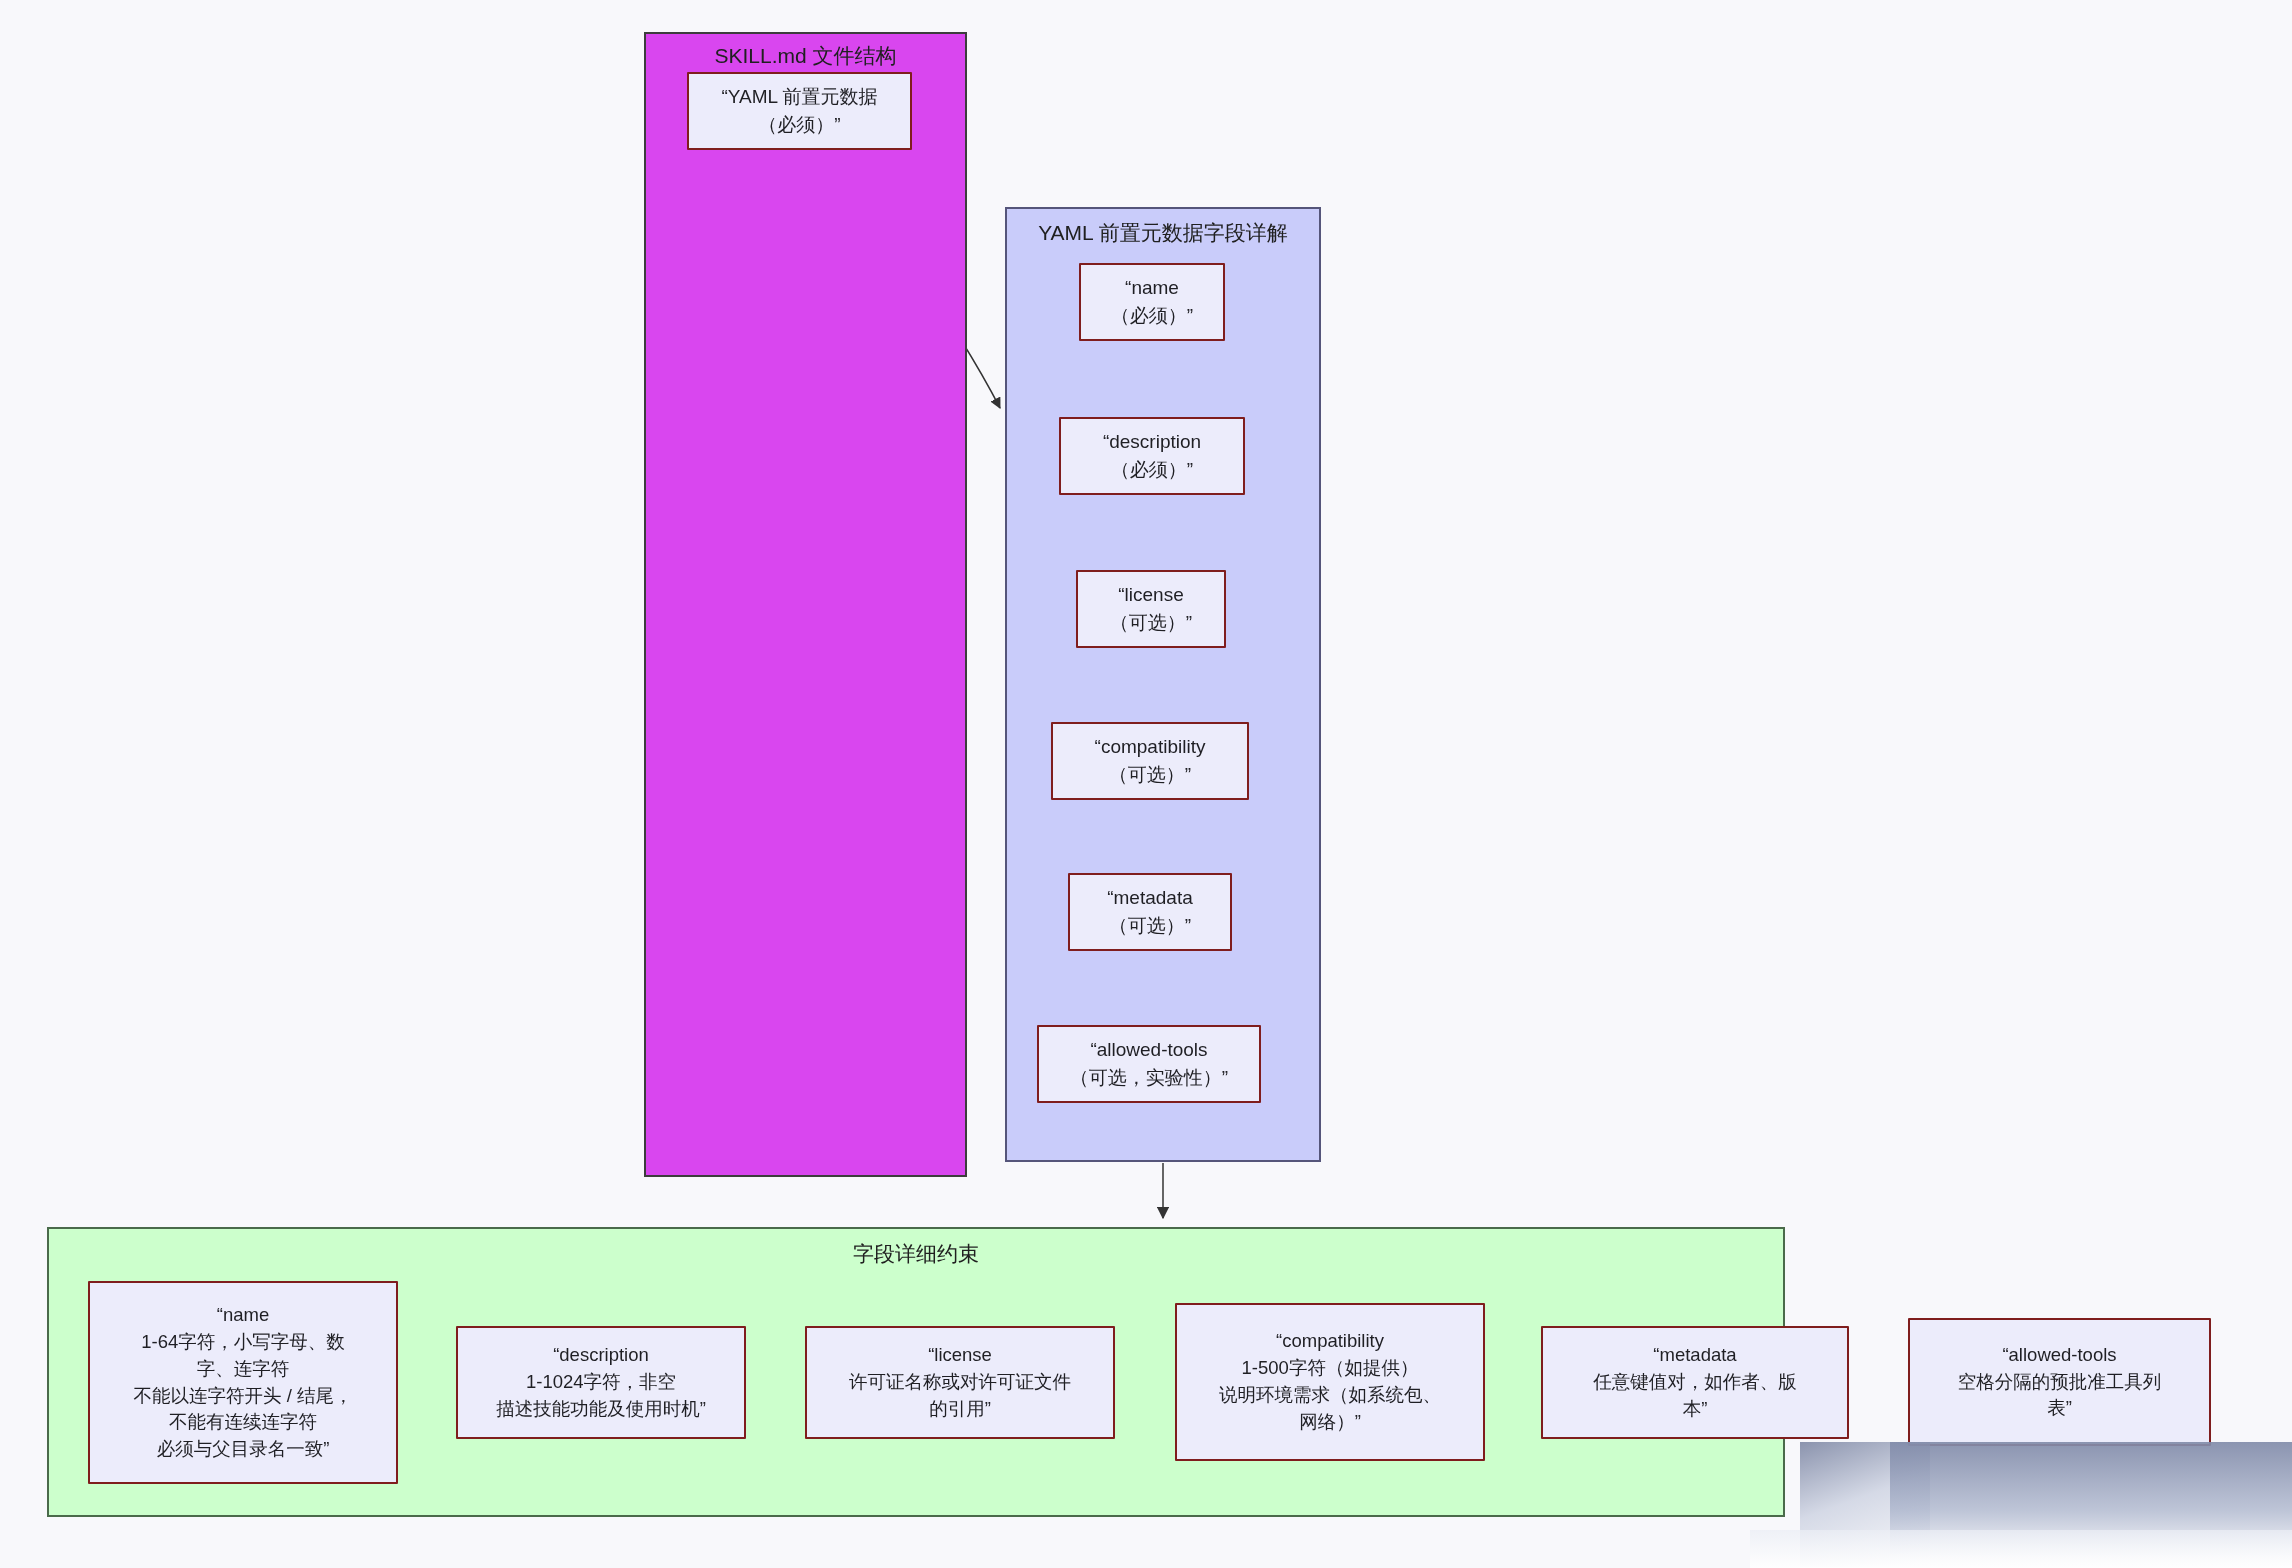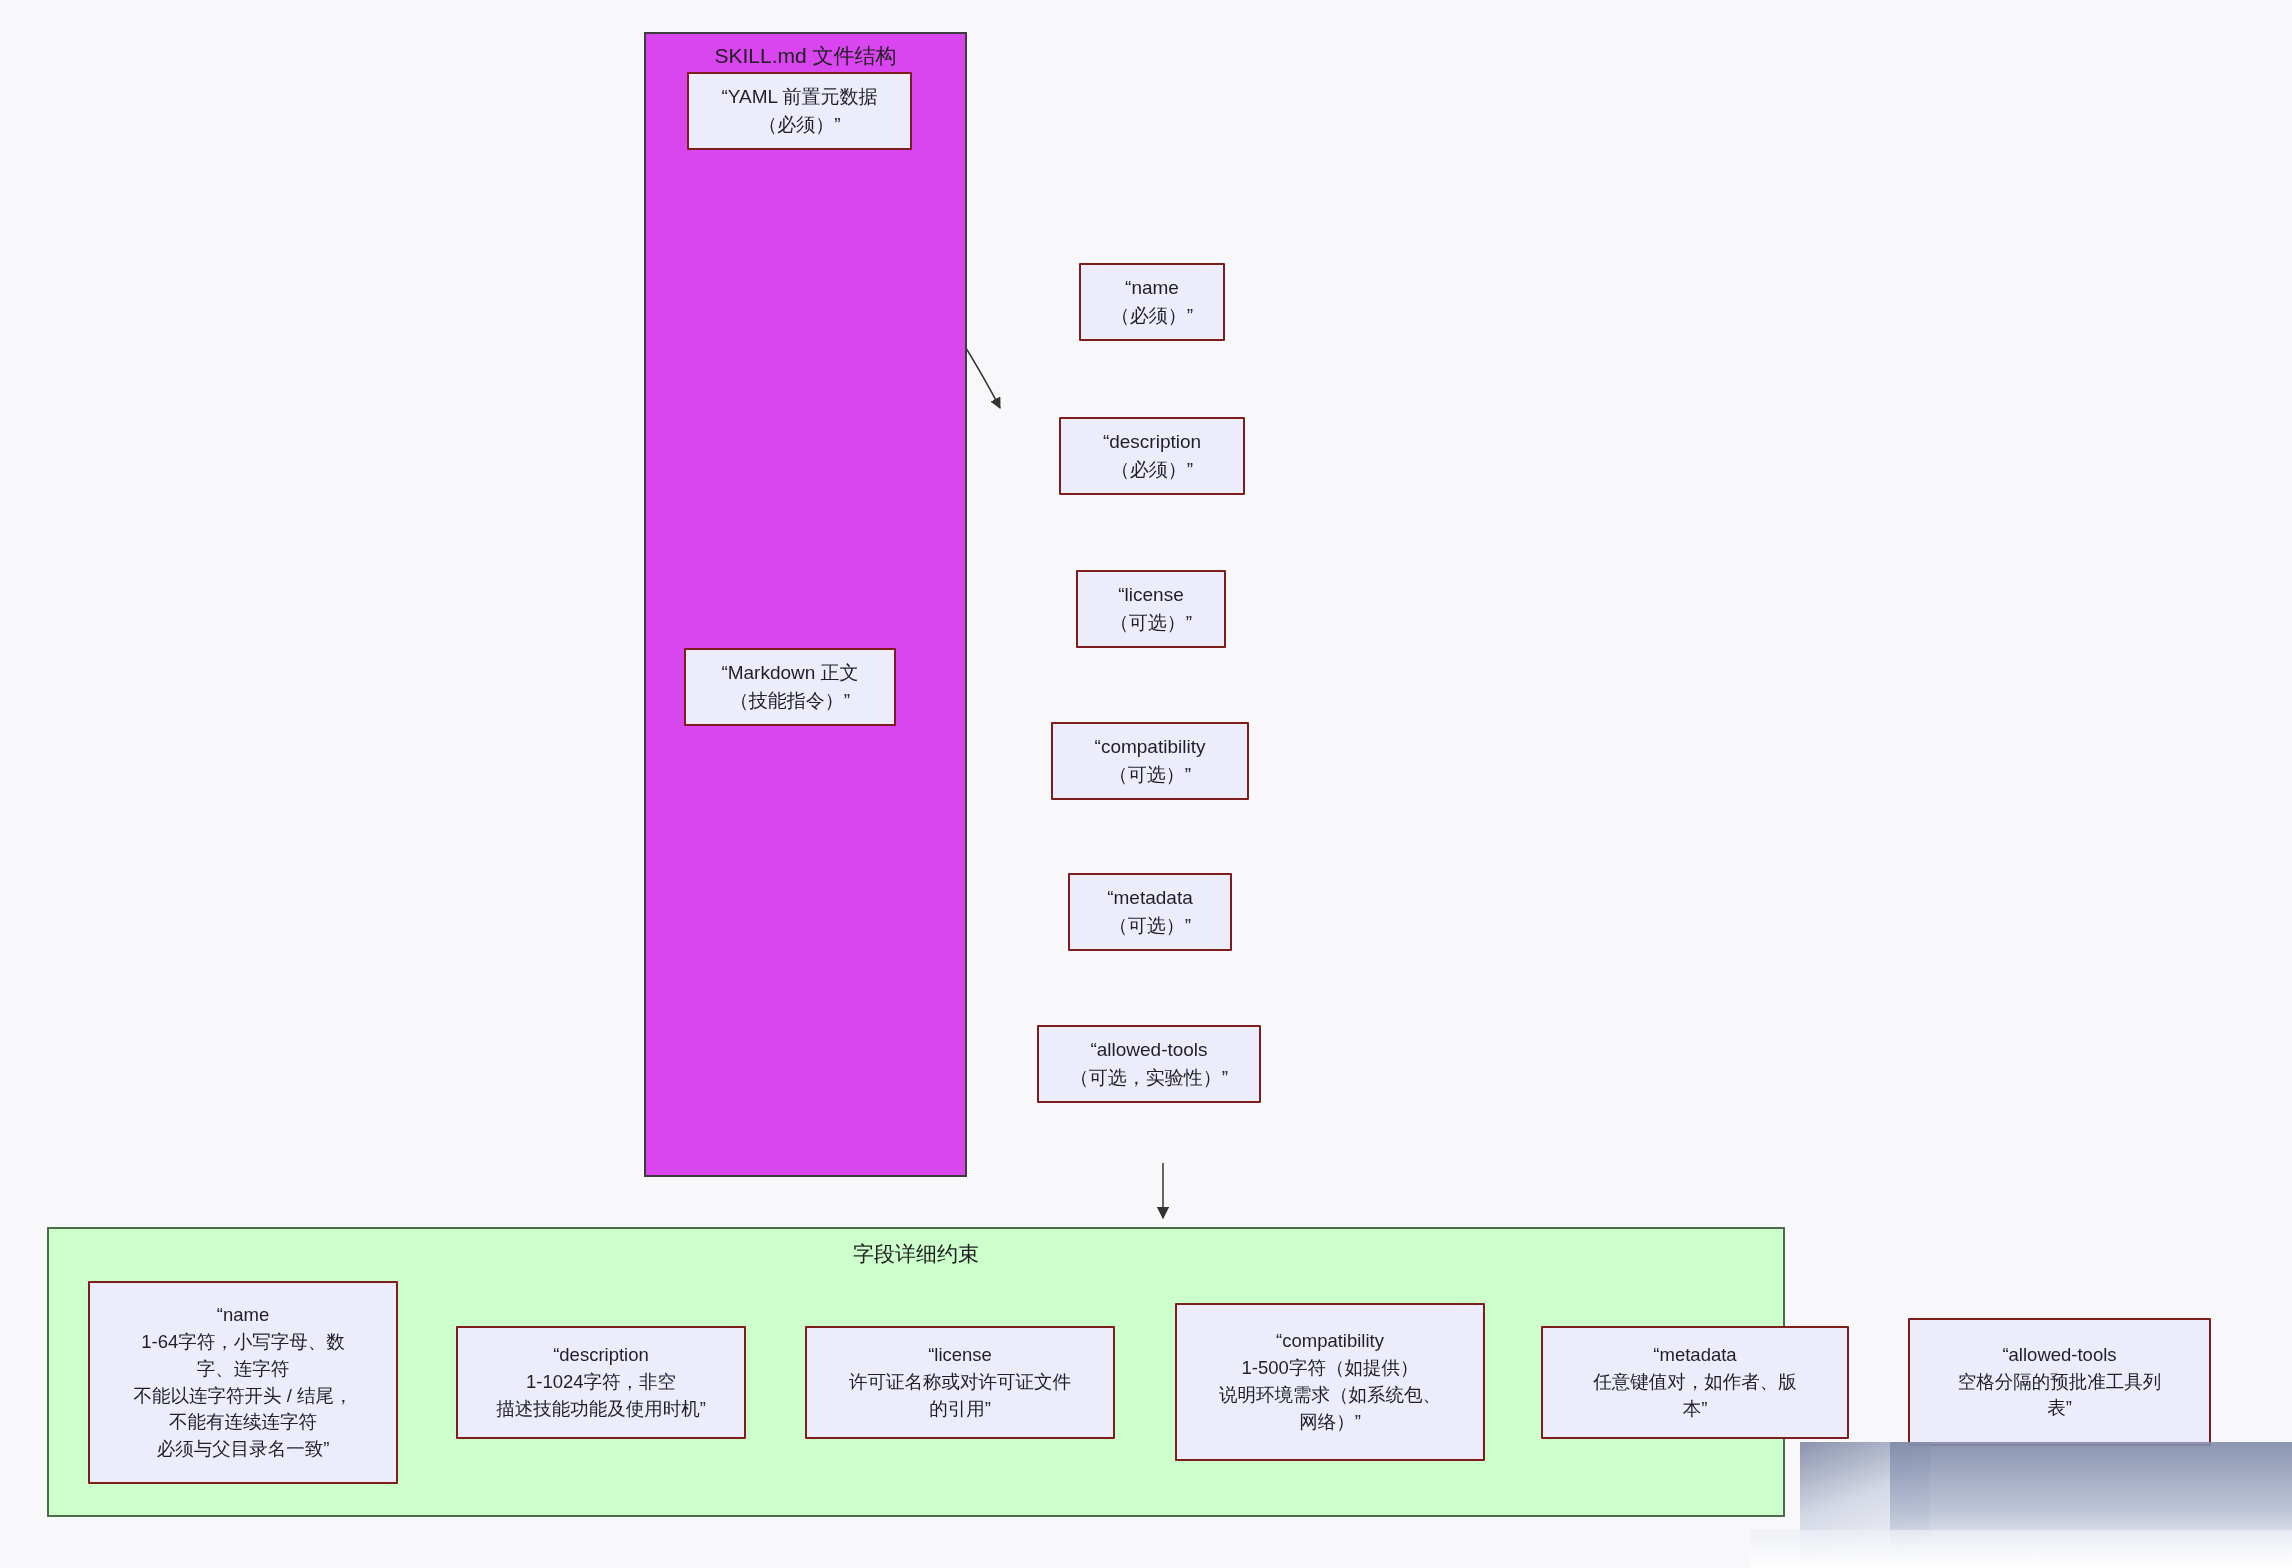--- a/index.html
+++ b/index.html
@@ -143,23 +143,24 @@
     <path d="M 1163 1163 L 1163 1218" fill="none" stroke="#555555" stroke-width="1.8" marker-end="url(#arrow)"></path>
   </svg>
 
   <div class="subgraph" id="sg-skill">
     <div class="subgraph-title">SKILL.md 文件结构</div>
   </div>
 
   <div class="node" id="n-yaml">“YAML 前置元数据
 （必须）”</div>
 
-  <div class="node" id="n-markdown">“Markdown 正文
-（技能指令）”</div>
-
+
+  <div class="subgraph" id="sg-yaml">
+    <div class="subgraph-title">YAML 前置元数据字段详解</div>
+  </div>
 
   <div class="node" id="n-name">“name
 （必须）”</div>
   <div class="node" id="n-description">“description
 （必须）”</div>
   <div class="node" id="n-license">“license
 （可选）”</div>
   <div class="node" id="n-compatibility">“compatibility
 （可选）”</div>
   <div class="node" id="n-metadata">“metadata

